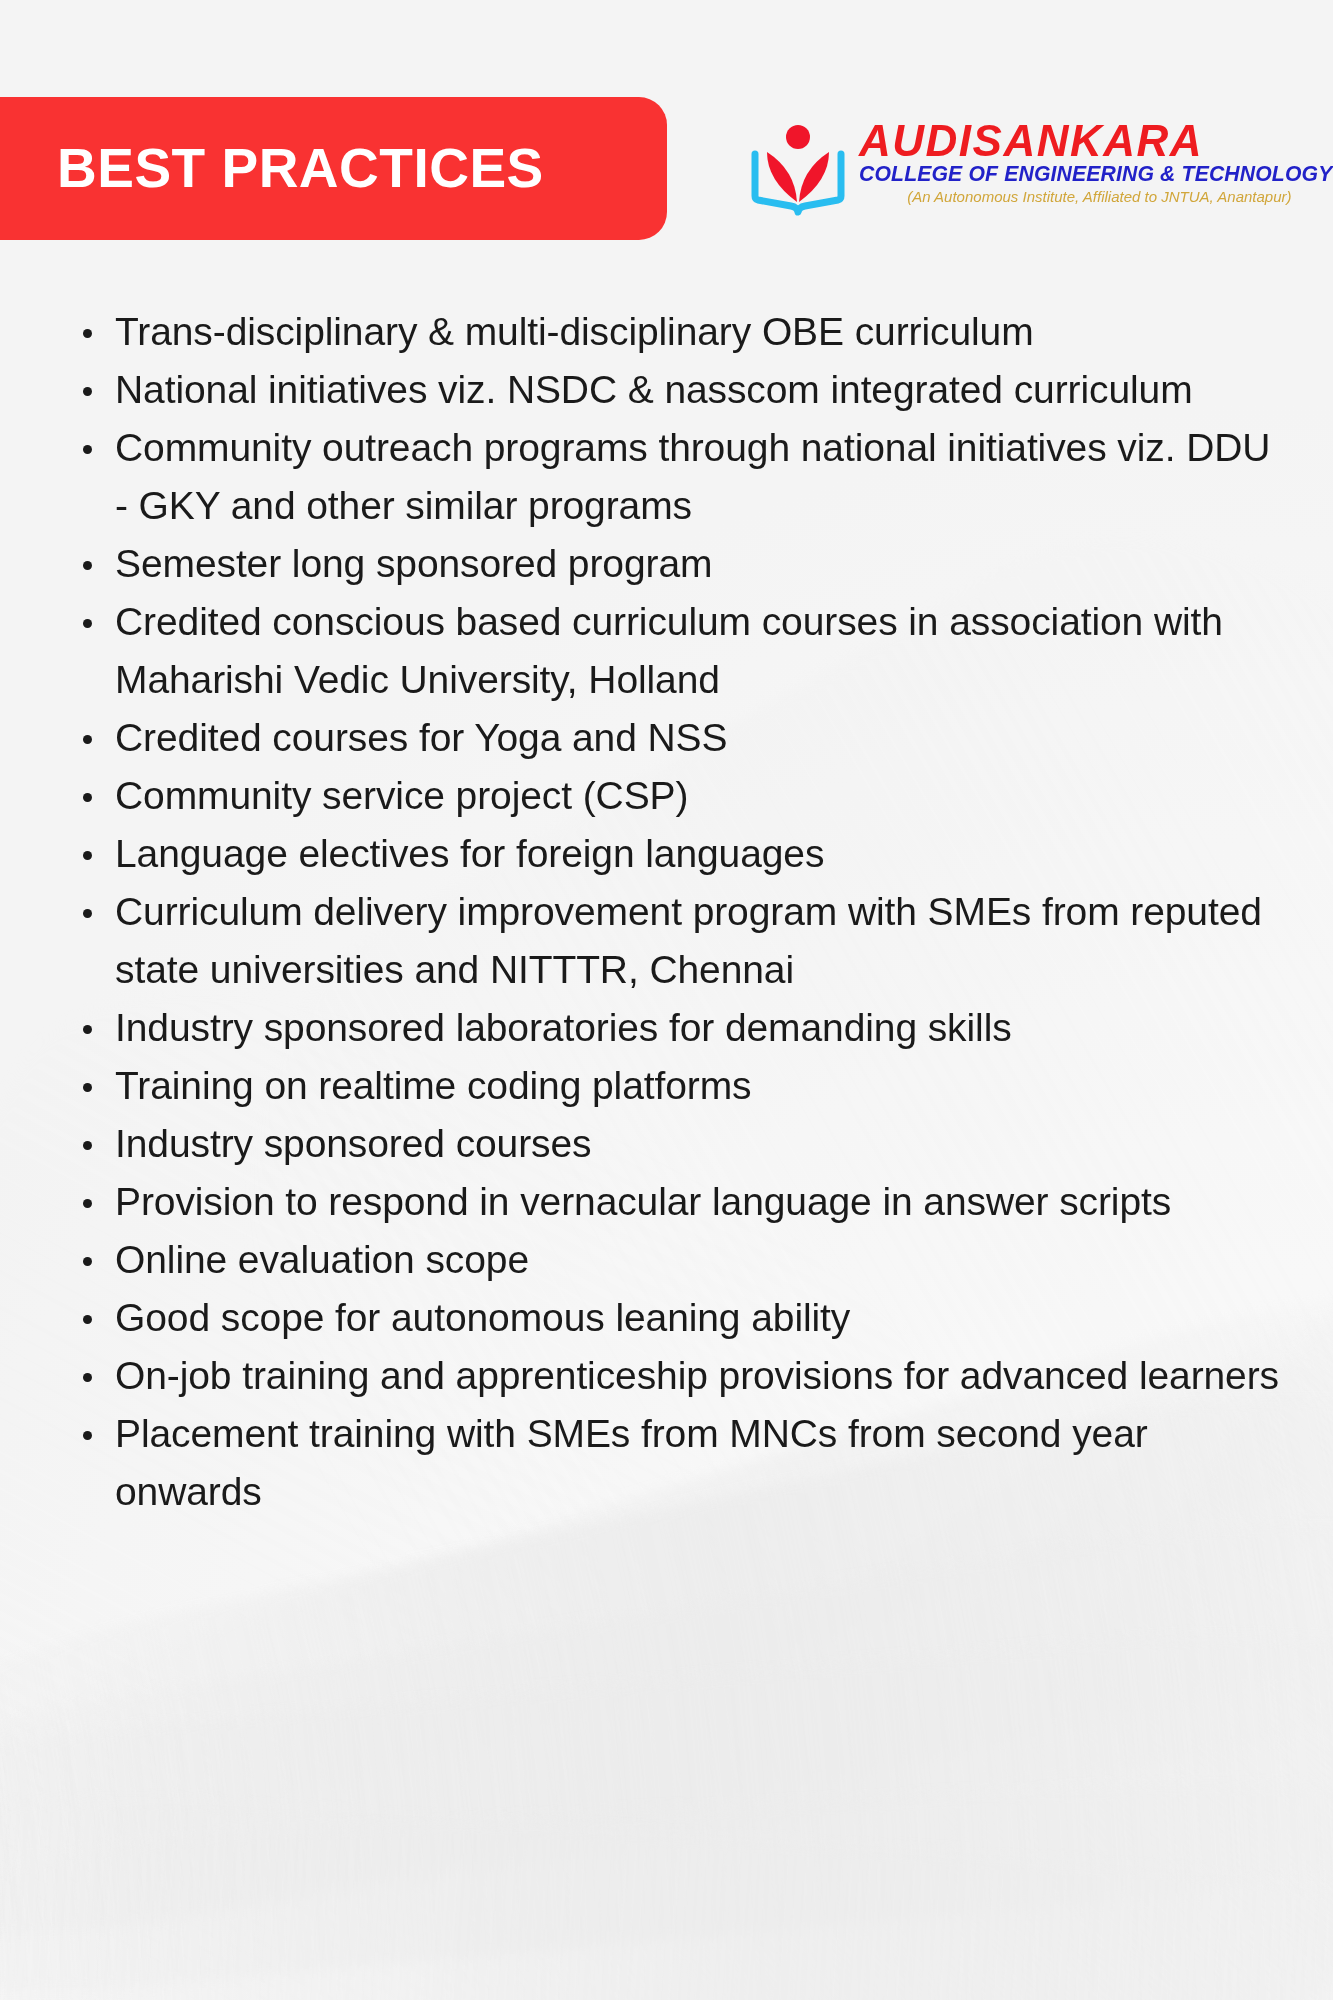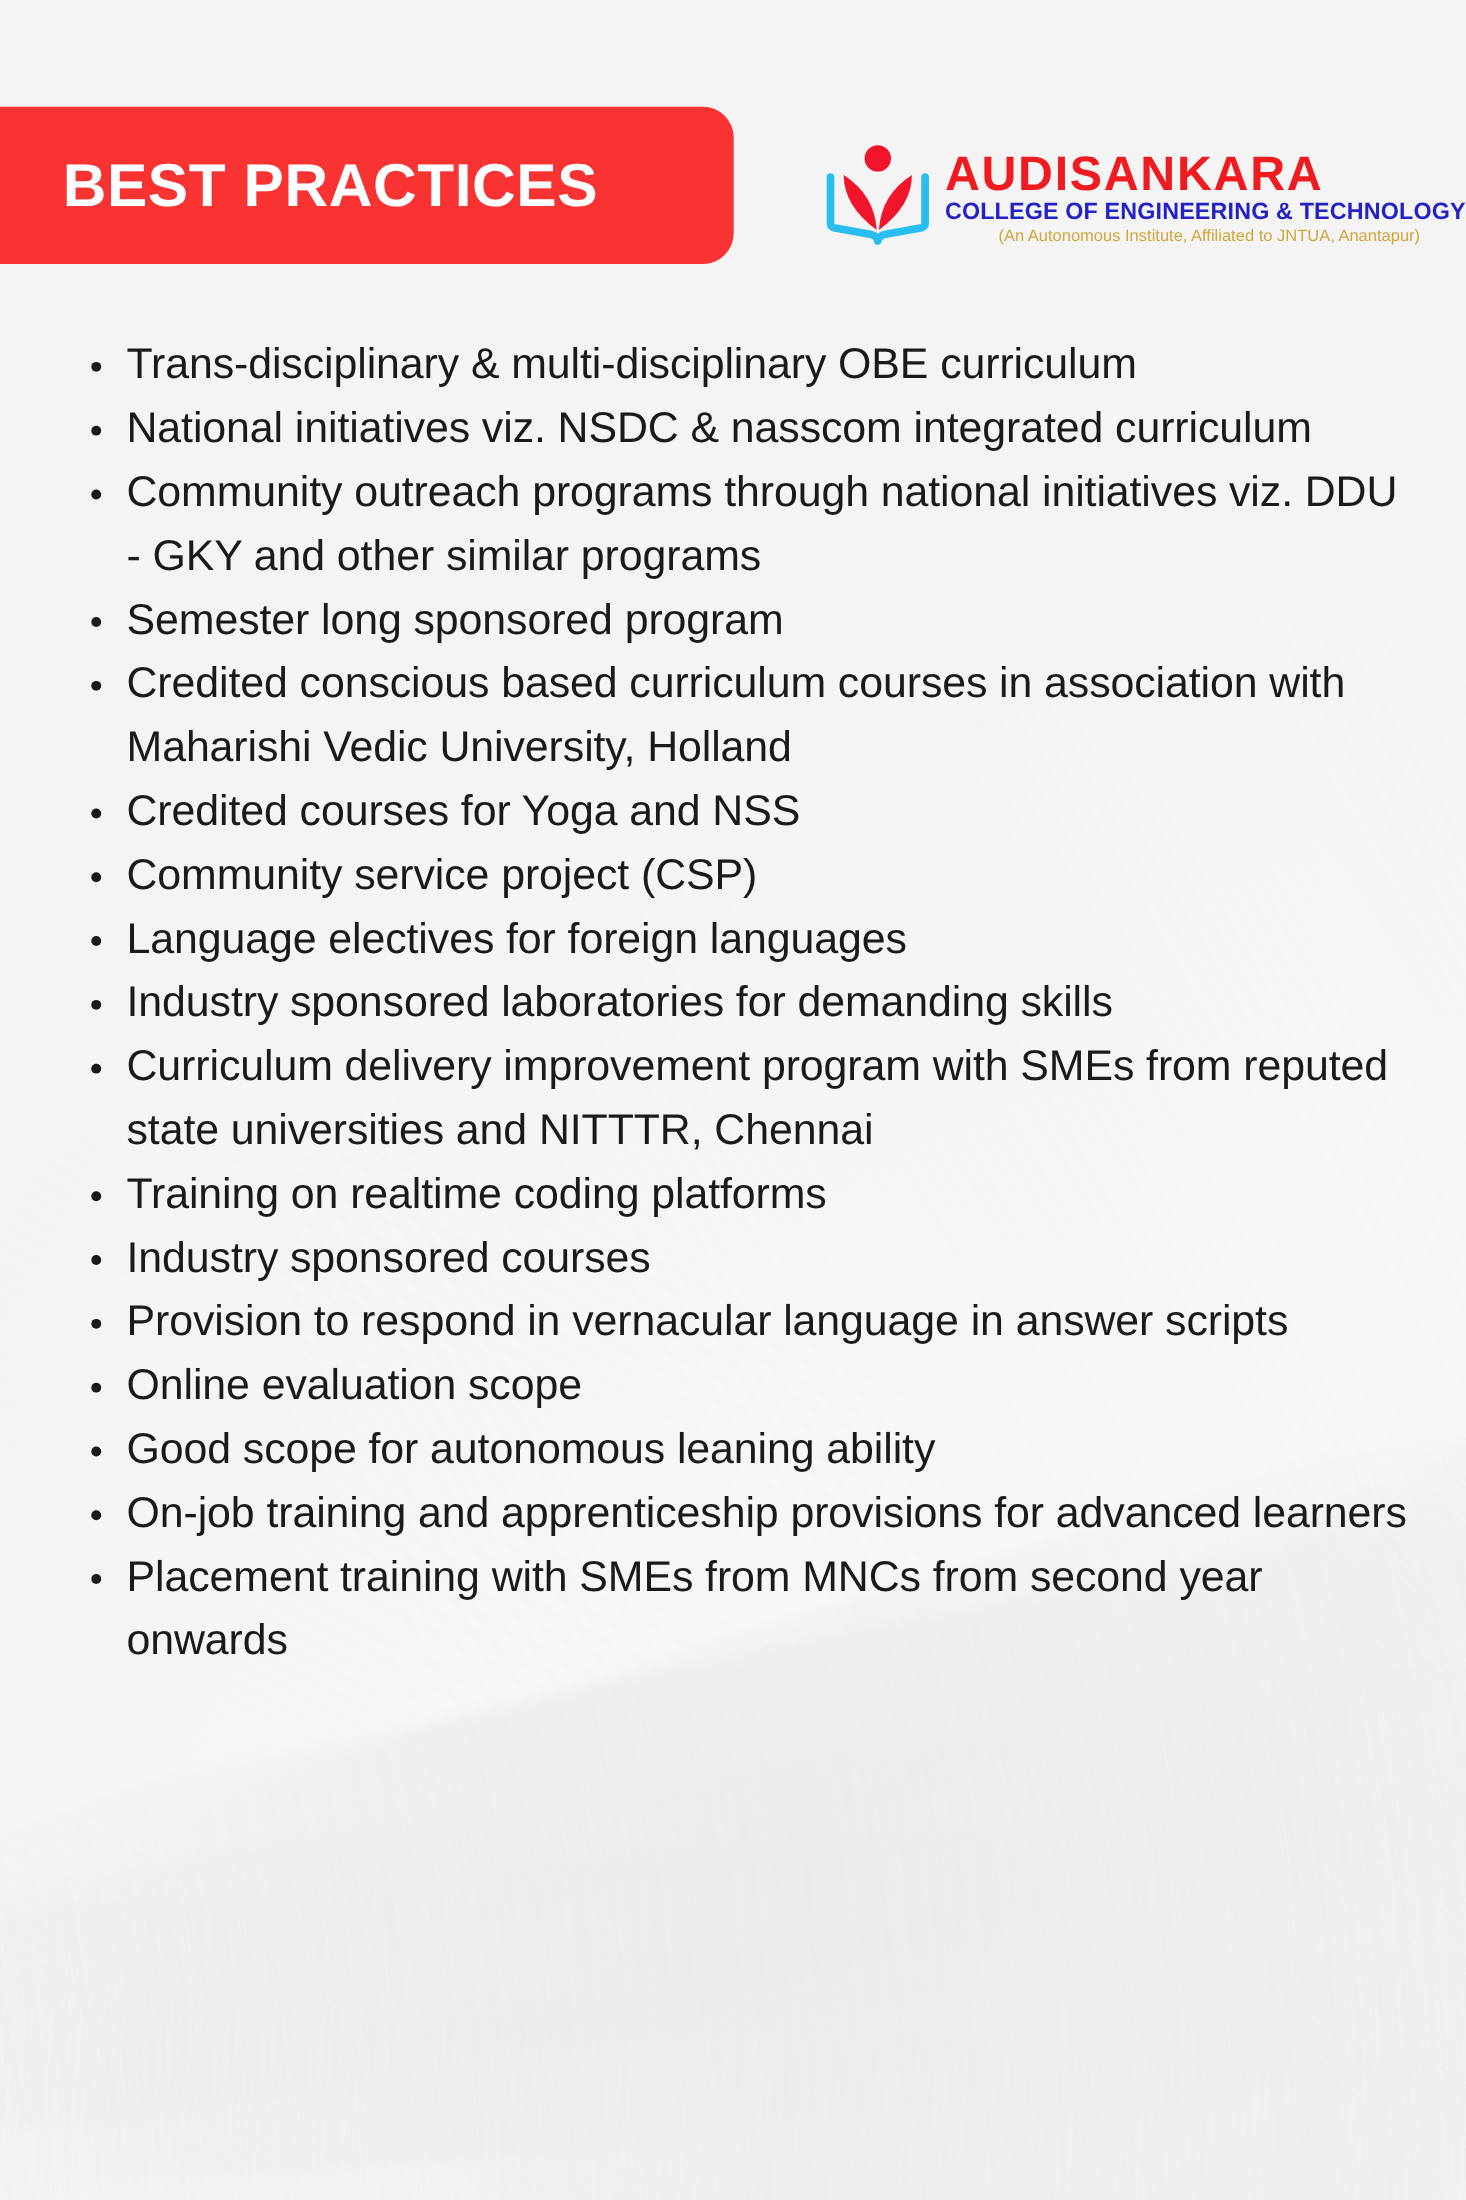--- a/index.html
+++ b/index.html
@@ -86,21 +86,22 @@
   }
 
   
   .logo {
     position: absolute;
     left: 745px;
     top: 120px;
     width: 530px;
     height: 105px;
     display: flex;
-    align-items: flex-end;
+    align-items: flex-start;
+    font-style: italic;
   }
   .logo-mark {
     width: 106px;
     height: 96px;
     flex: 0 0 auto;
     margin-top: 2px;
   }
   .logo-words {
     margin-left: 8px;
     display: flex;
@@ -221,22 +222,22 @@
   <div class="content">
     <ul class="points">
       <li>Trans-disciplinary &amp; multi-disciplinary OBE curriculum</li>
       <li>National initiatives viz. NSDC &amp; nasscom integrated curriculum</li>
       <li>Community outreach programs through national initiatives viz. DDU - GKY and other similar programs</li>
       <li>Semester long sponsored program</li>
       <li>Credited conscious based curriculum courses in association with Maharishi Vedic University, Holland</li>
       <li>Credited courses for Yoga and NSS</li>
       <li>Community service project (CSP)</li>
       <li>Language electives for foreign languages</li>
+      <li>Curriculum delivery improvement program with SMEs from reputed state universities and NITTTR, Chennai</li>
       <li>Industry sponsored laboratories for demanding skills</li>
-      <li>Curriculum delivery improvement program with SMEs from reputed state universities and NITTTR, Chennai</li>
       <li>Training on realtime coding platforms</li>
       <li>Industry sponsored courses</li>
       <li>Provision to respond in vernacular language in answer scripts</li>
       <li>Online evaluation scope</li>
       <li>Good scope for autonomous leaning ability</li>
       <li>On-job training and apprenticeship provisions for advanced learners</li>
       <li>Placement training with SMEs from MNCs from second year onwards</li>
     </ul>
   </div>
 

